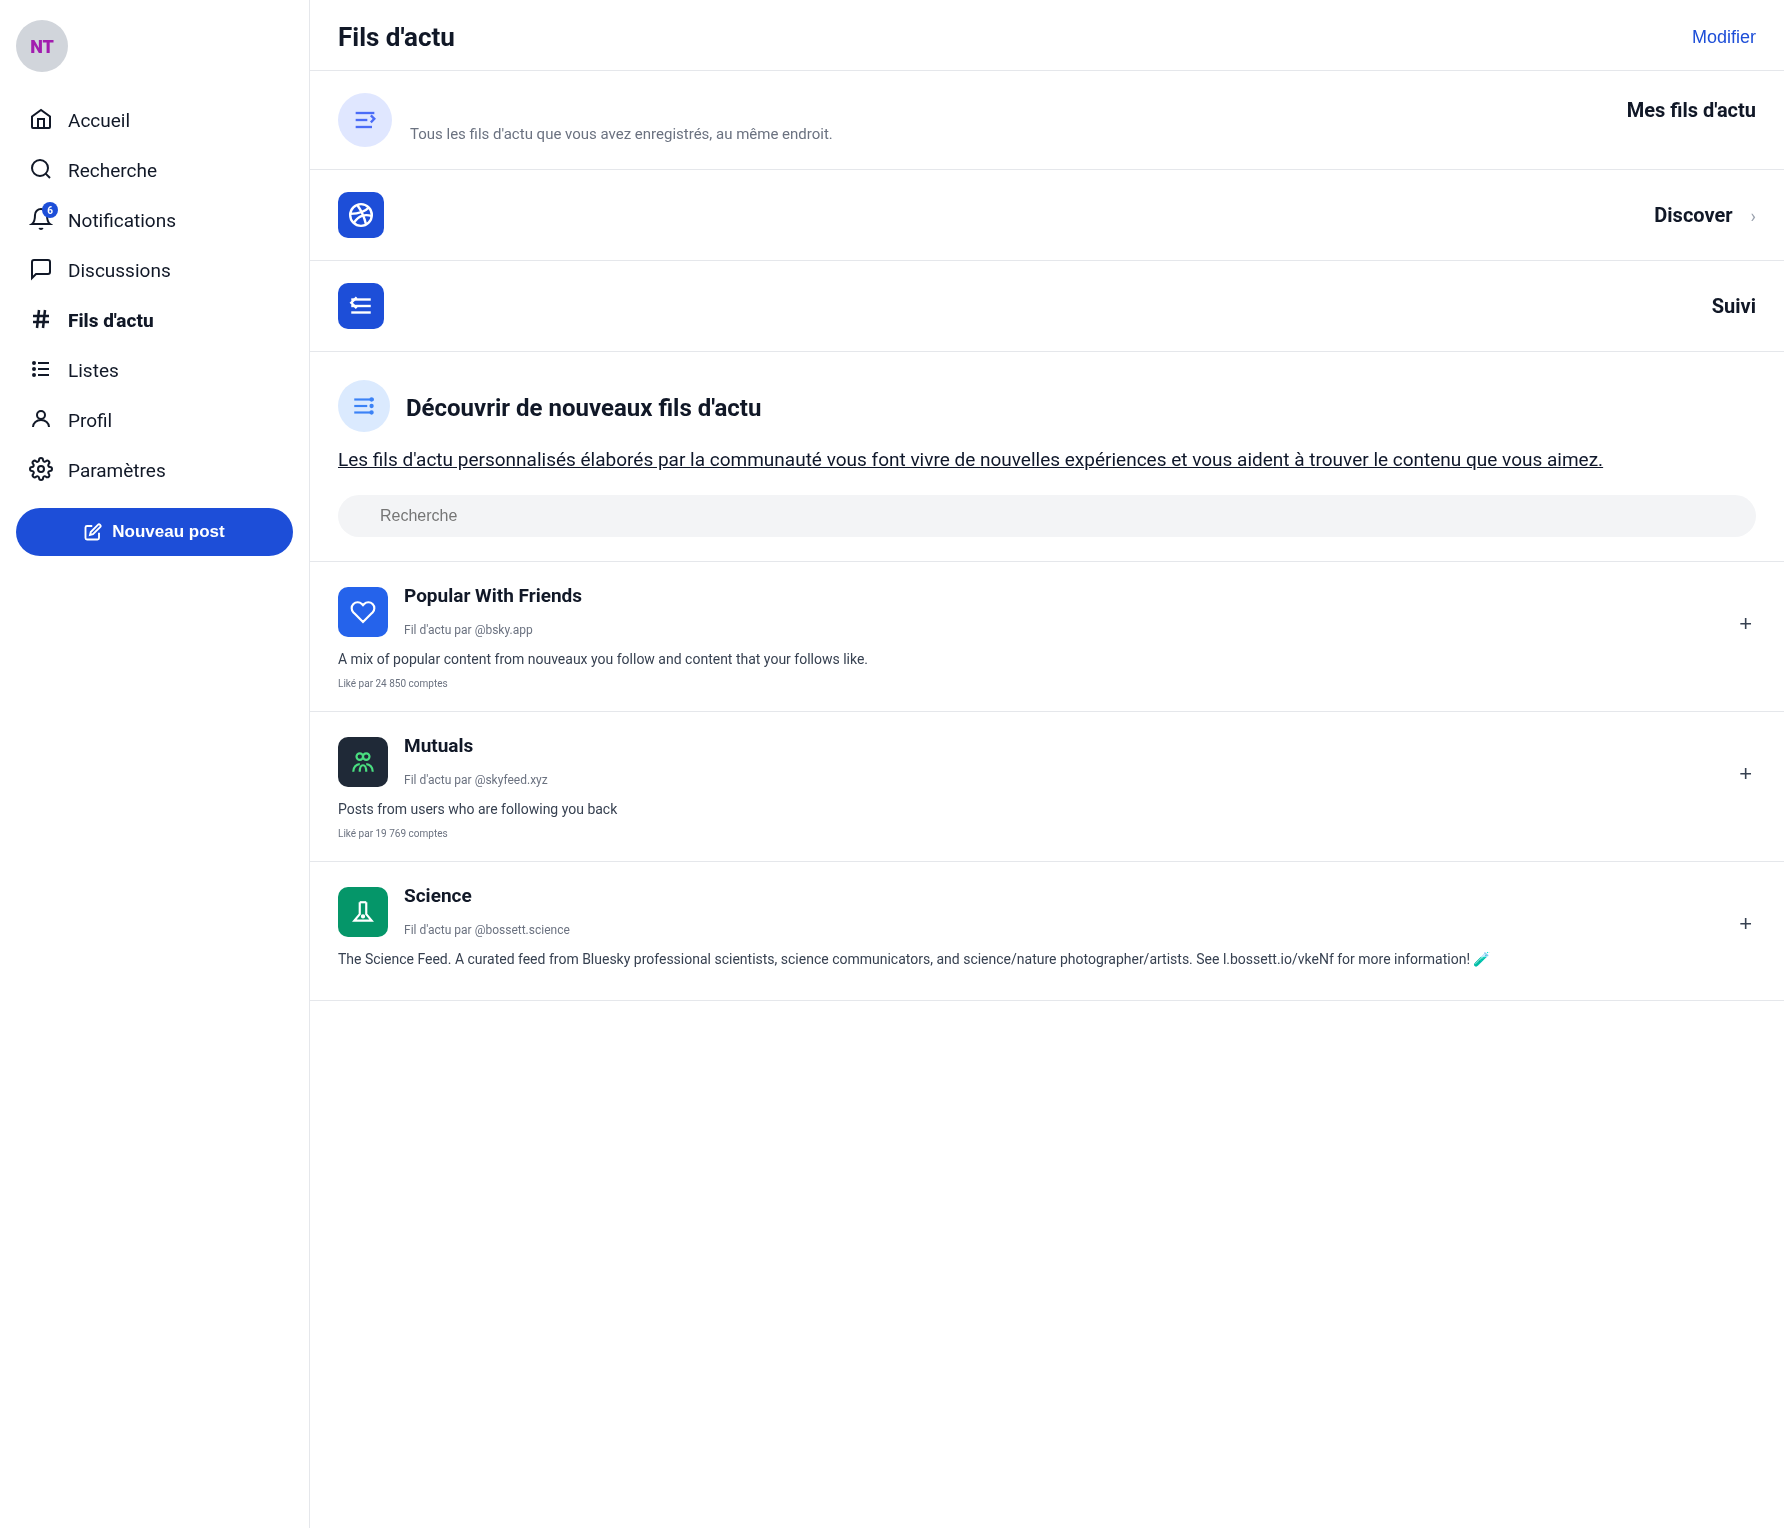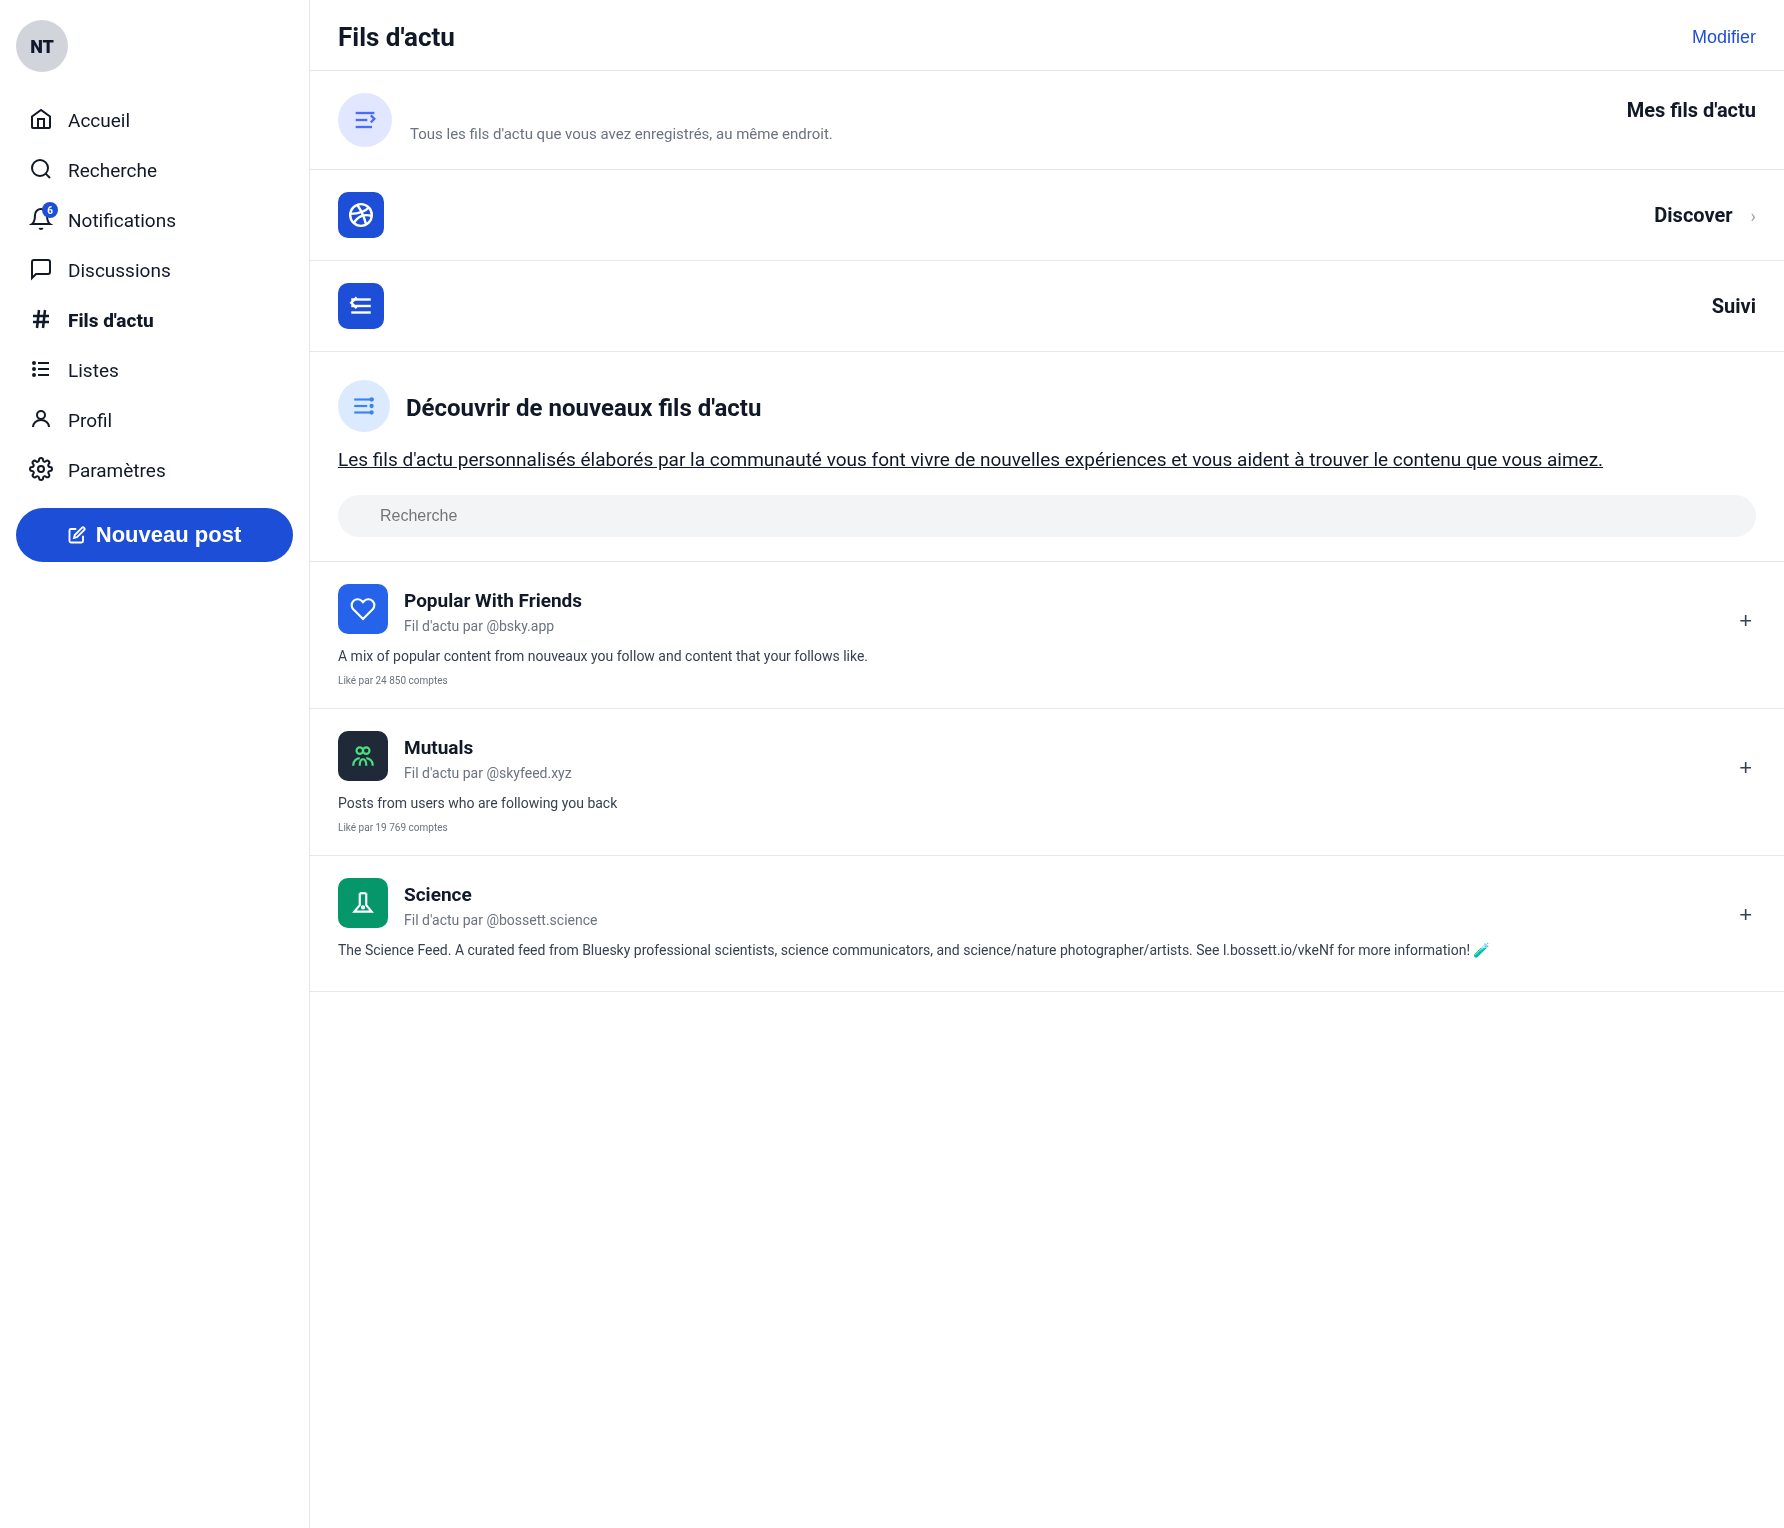--- a/index.html
+++ b/index.html
@@ -26,21 +26,21 @@
     .sidebar-logo {
       width: 52px;
       height: 52px;
       background: #d1d5db;
       border-radius: 50%;
       display: flex;
       align-items: center;
       justify-content: center;
       font-weight: 900;
       font-size: 18px;
-      color: #0f172a;
+      color: #a21caf;
       margin-bottom: 20px;
       flex-shrink: 0;
     }
 
     .nav-item {
       display: flex;
       align-items: flex-end;
       gap: 14px;
       padding: 10px 12px;
       border-radius: 30px;
@@ -78,21 +78,21 @@
       align-items: center;
       justify-content: center;
     }
 
     .new-post-btn {
       background: #1d4ed8;
       color: #fff;
       border: none;
       border-radius: 30px;
       padding: 14px 28px;
-      font-size: 22px;
+      font-size: 17px;
       font-weight: 700;
       cursor: pointer;
       margin-top: 12px;
       display: flex;
       align-items: center;
       gap: 10px;
       justify-content: center;
     }
 
     
@@ -233,21 +233,21 @@
 
     .feed-card-header {
       display: flex;
       align-items: flex-end;
       gap: 16px;
       margin-bottom: 12px;
     }
 
     .feed-card-info { flex: 1; }
     .feed-card-title { font-size: 19px; font-weight: 700; color: #111827; }
-    .feed-card-by { font-size: 14px; color: #6b7280; margin-top: 6px; }
+    .feed-card-by { font-size: 12px; color: #6b7280; margin-top: 16px; }
     .feed-card-desc { font-size: 14px; color: #374151; line-height: 1.5; margin-bottom: 8px; }
     .feed-card-likes { font-size: 10px; color: #6b7280; }
 
     .plus-btn {
       background: none;
       border: none;
       cursor: pointer;
       font-size: 22px;
       color: #374151;
       flex-shrink: 0;

